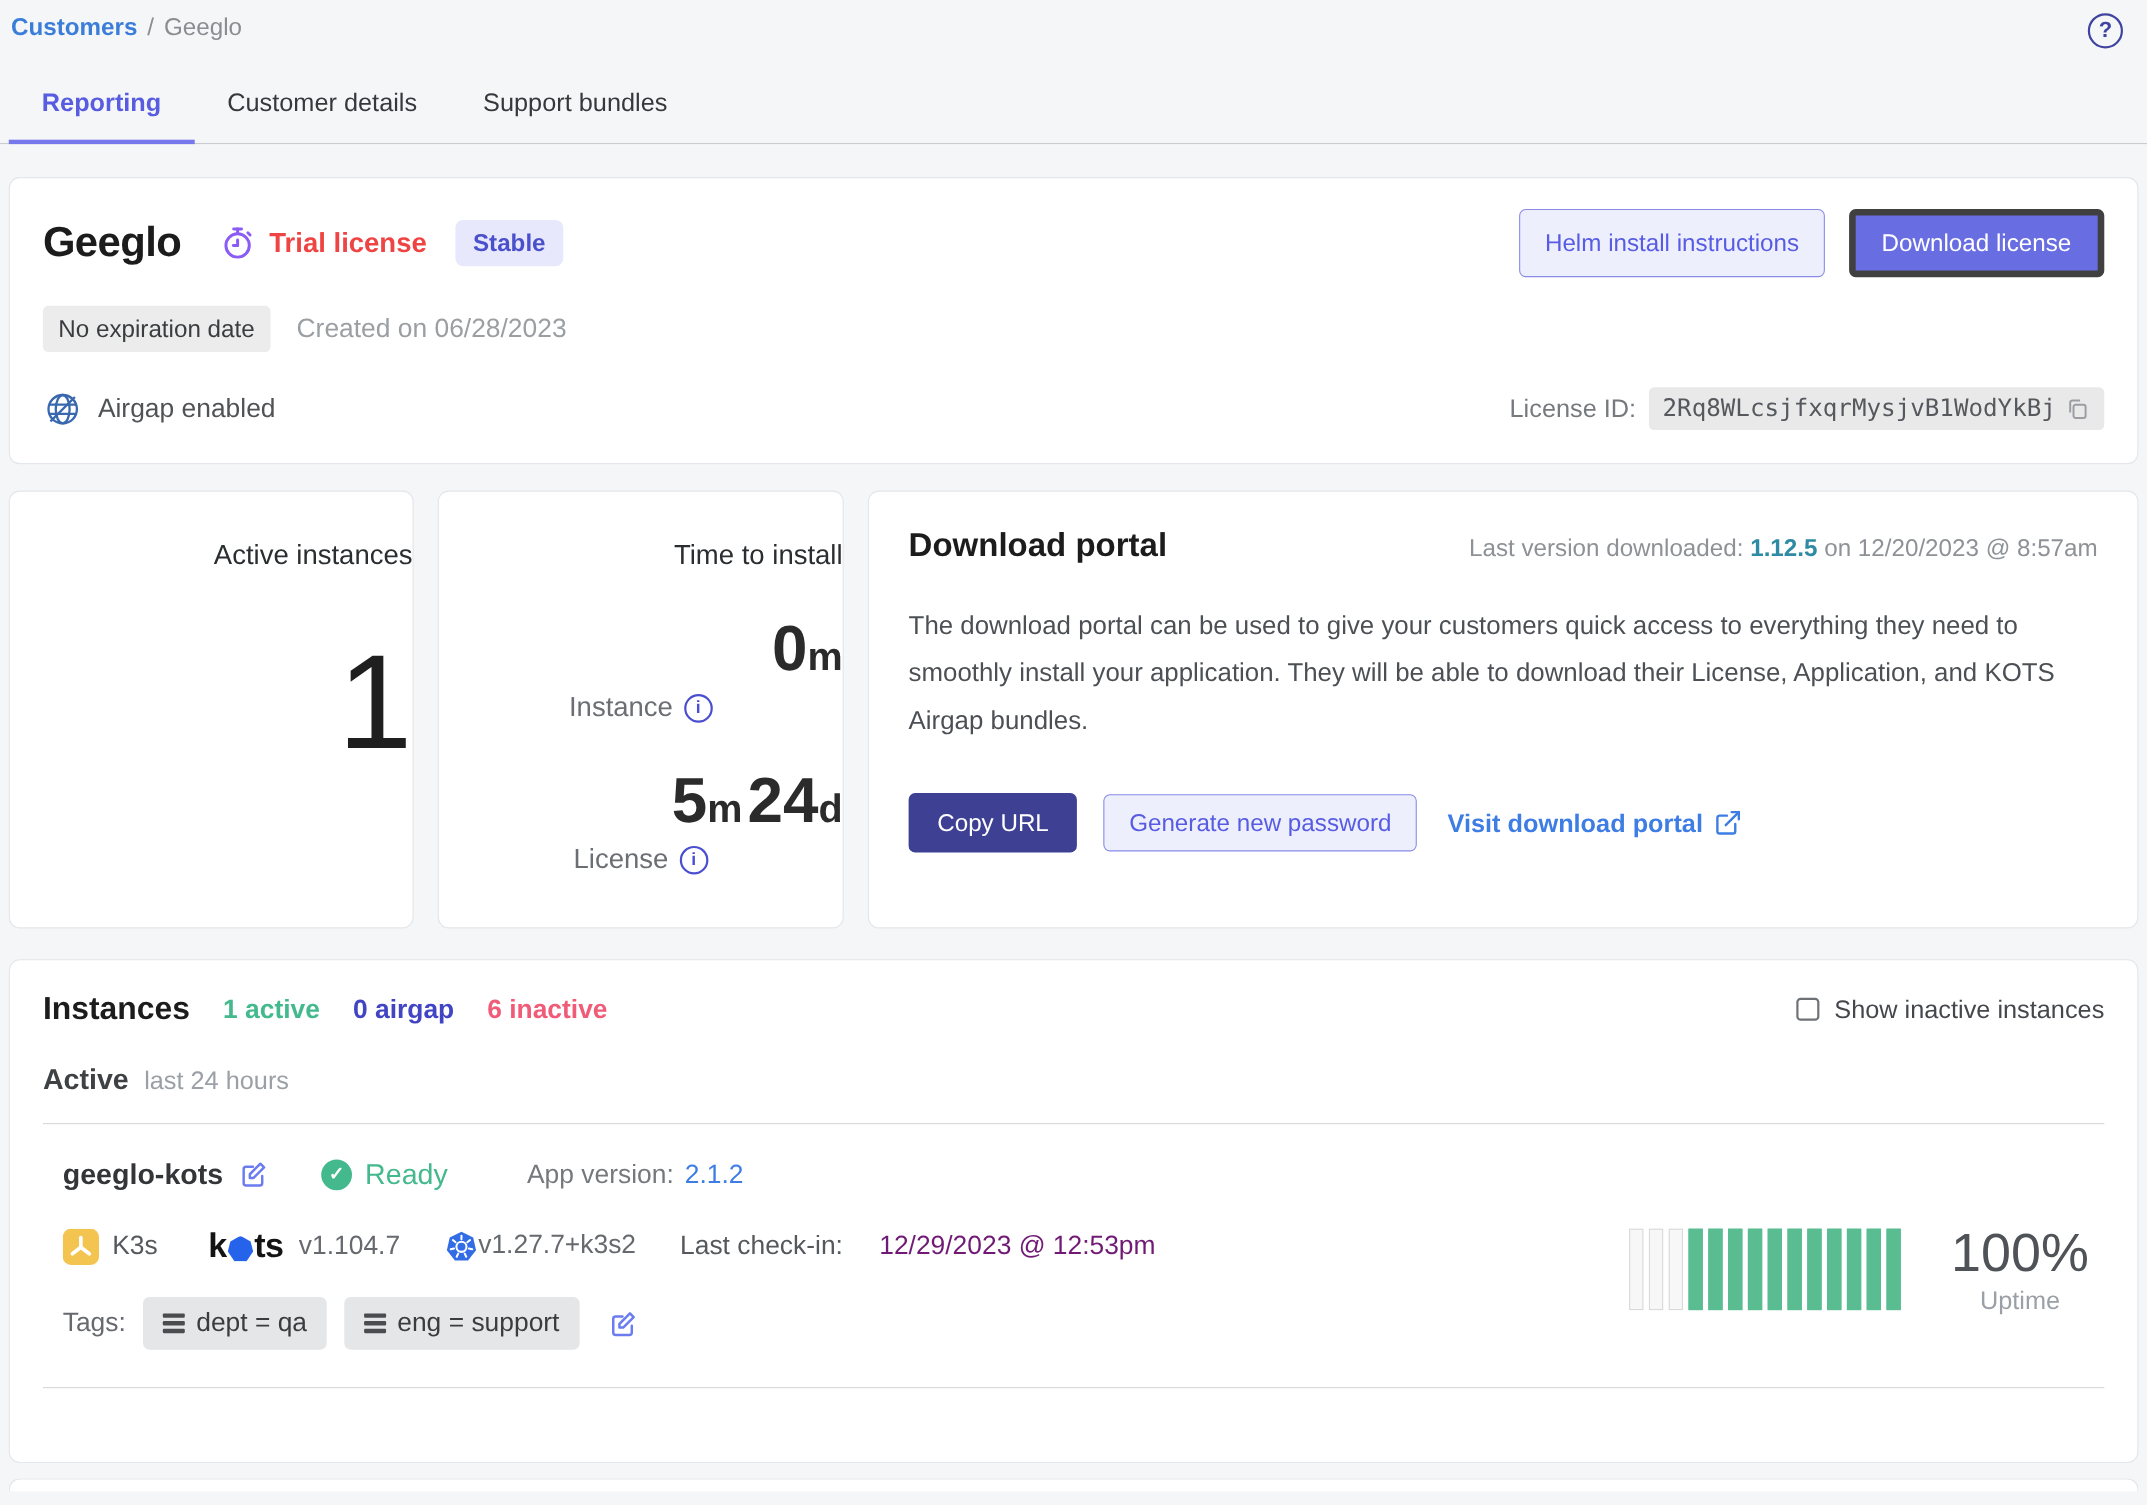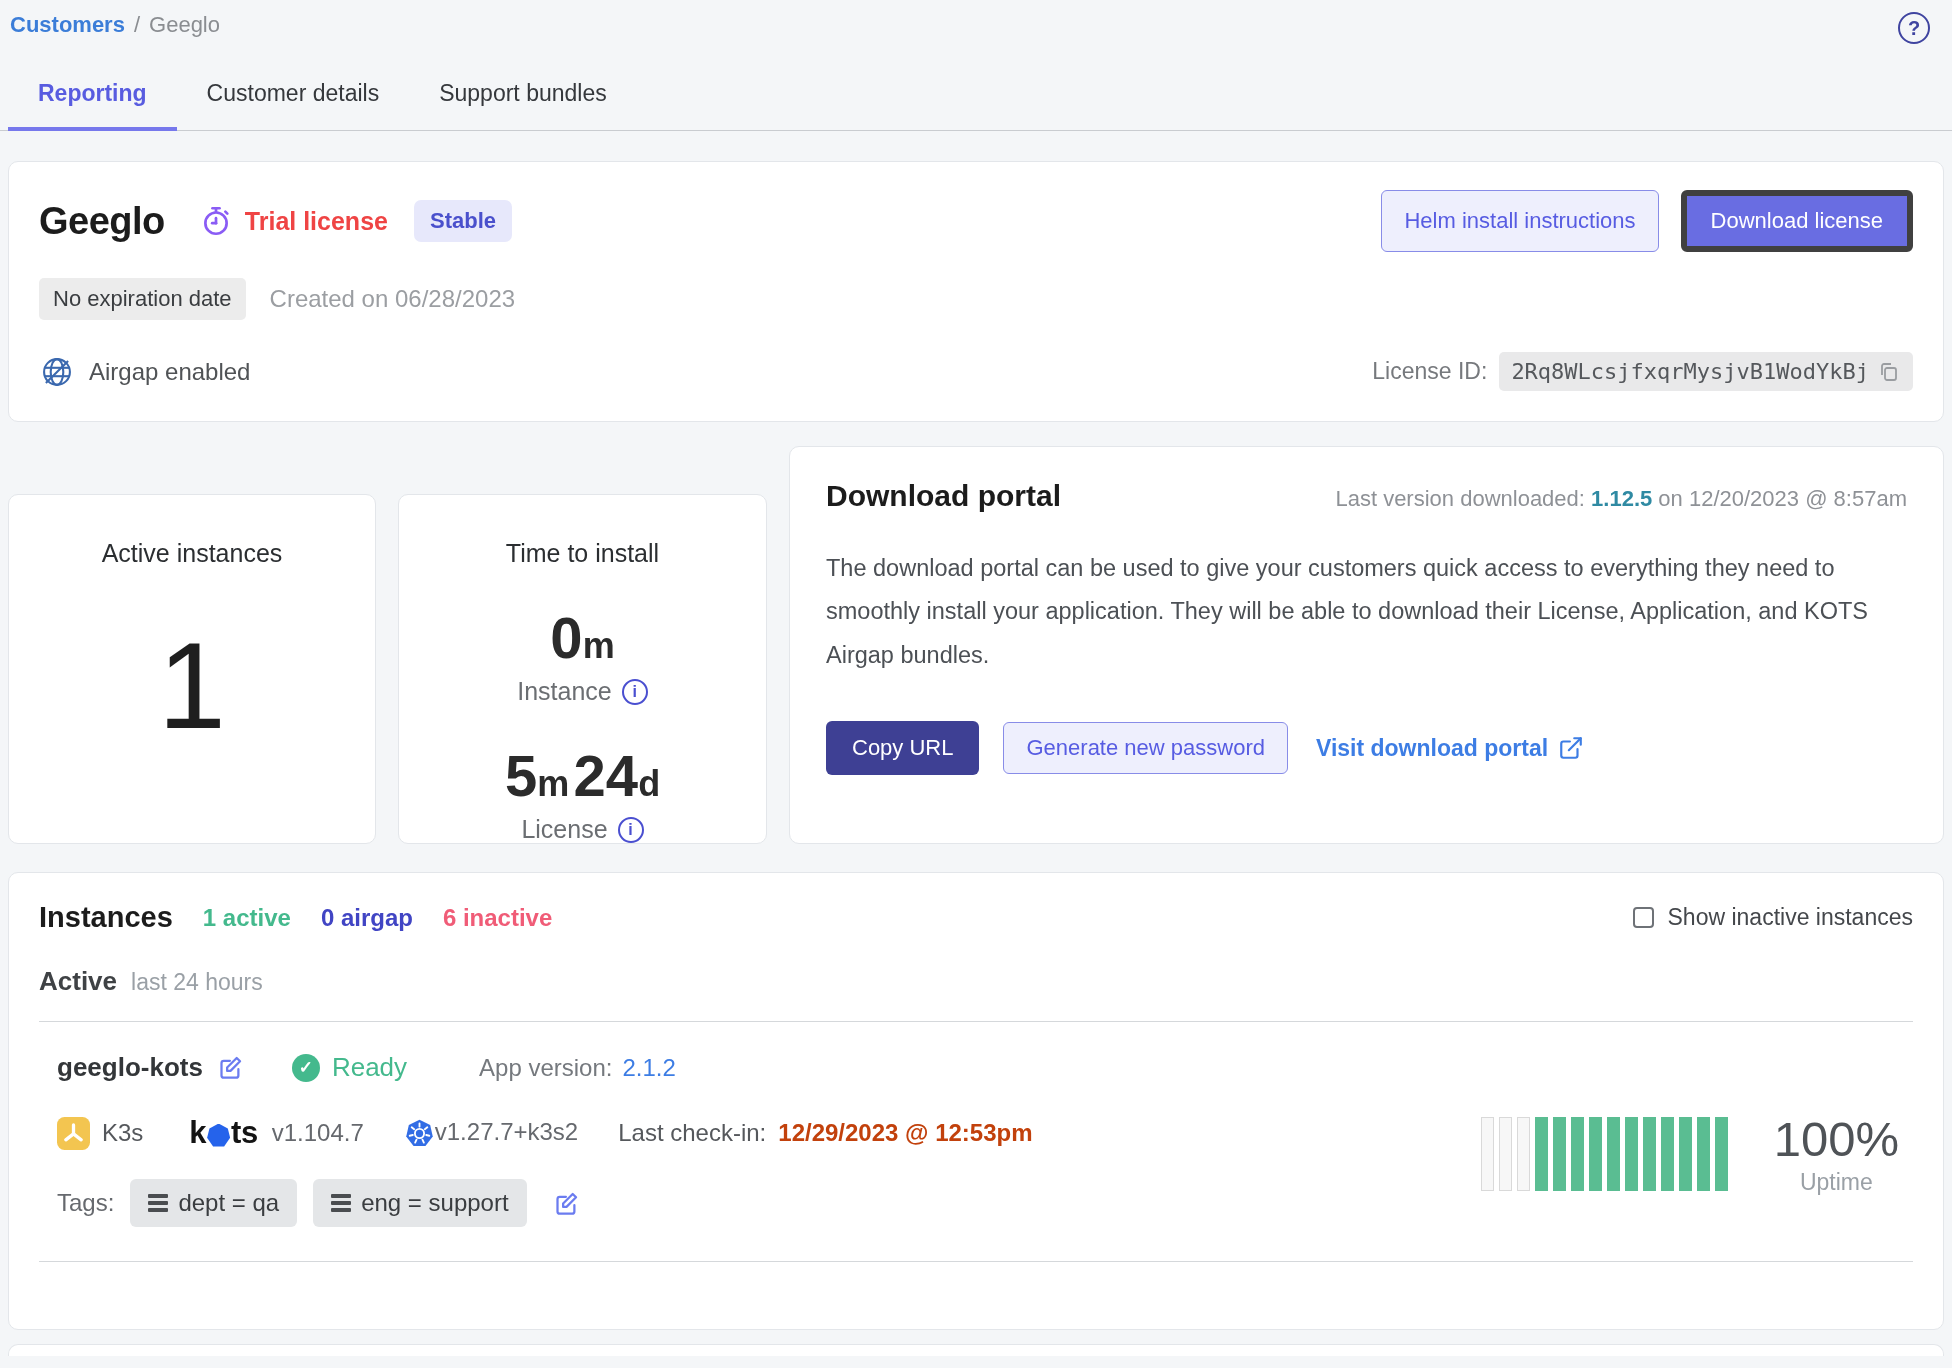--- a/index.html
+++ b/index.html
@@ -59,21 +59,21 @@
   .license-id-wrap { display:flex; align-items:center; gap:12px; }
   .lid-label { font-size:23px; color:#76797d; }
   .lid-pill {
     background:#e9e9ea; border-radius:5px; padding:7px 12px;
     display:flex; align-items:center; gap:8px;
   }
   .lid-value { font-family:"DejaVu Sans Mono", monospace; font-size:22px; color:#55585c; }
 
   
   .cards-row { display:flex; gap:22px; margin:24px 8px 0; height:398px; }
-  .stat-card { width:368px; flex:none; padding-top:44px; text-align:center;margin-top:48px; }
+  .stat-card { width:368px; flex:none; padding-top:44px; text-align:right; }
   .stat-card.tti { width:369px; }
   .stat-title { font-size:25px; color:#2b2e31; }
   .big-number { font-size:122px; color:#1f1f1f; margin-top:48px; font-weight:400; }
   .tti-value { margin-top:36px; color:#2b2b2b; font-weight:700; }
   .tti-num { font-size:58px; }
   .tti-unit { font-size:36px; }
   .tti-label { margin-top:6px; font-size:25px; color:#6b6e72; display:flex; align-items:center; justify-content:center; gap:10px; }
   .info-icon {
     width:26px; height:26px; border:2px solid #4a4fd0; border-radius:50%;
     color:#4a4fd0; font-size:16px; font-weight:700; font-style:normal;
@@ -126,21 +126,21 @@
   .dist-wrap { display:flex; align-items:center; gap:12px; font-size:24px; color:#55585c; }
   .kots-wrap { display:flex; align-items:center; gap:14px; margin-left:46px; }
   .kots-logo { font-size:31px; font-weight:800; color:#141414; letter-spacing:-0.5px; display:flex; align-items:center; }
   .kots-o {
     width:23px; height:23px; background:#2563eb; margin:4px 1px 0;
     clip-path:polygon(50% 0%, 90% 22%, 100% 62%, 74% 100%, 26% 100%, 0% 62%, 10% 22%);
   }
   .ver-text { font-size:24px; color:#66696e; }
   .k8s-wrap { display:flex; align-items:flex-start; gap:0; margin-left:40px; }
   .checkin-wrap { margin-left:40px; font-size:24px; color:#55585c; display:flex; gap:12px; }
-  .checkin-value { color:#c2410c; font-weight:700; }
+  .checkin-value { color:#701a75; font-weight:400;margin-left:21px; }
   .ir-line3 { display:flex; align-items:center; margin-top:28px; gap:16px; }
   .tags-label { font-size:24px; color:#66696e; }
   .tag-pill {
     background:#e4e6e8; border-radius:6px; padding:10px 18px;
     display:flex; align-items:center; gap:10px; font-size:24px; color:#3a3d40; cursor:pointer;
   }
   .bars-icon { display:flex; flex-direction:column; gap:3px; }
   .bars-icon i { display:block; width:20px; height:4px; background:#4a4d50; border-radius:1px; }
 
   .uptime-wrap { display:flex; align-items:center; gap:46px; padding-top:28px; }

